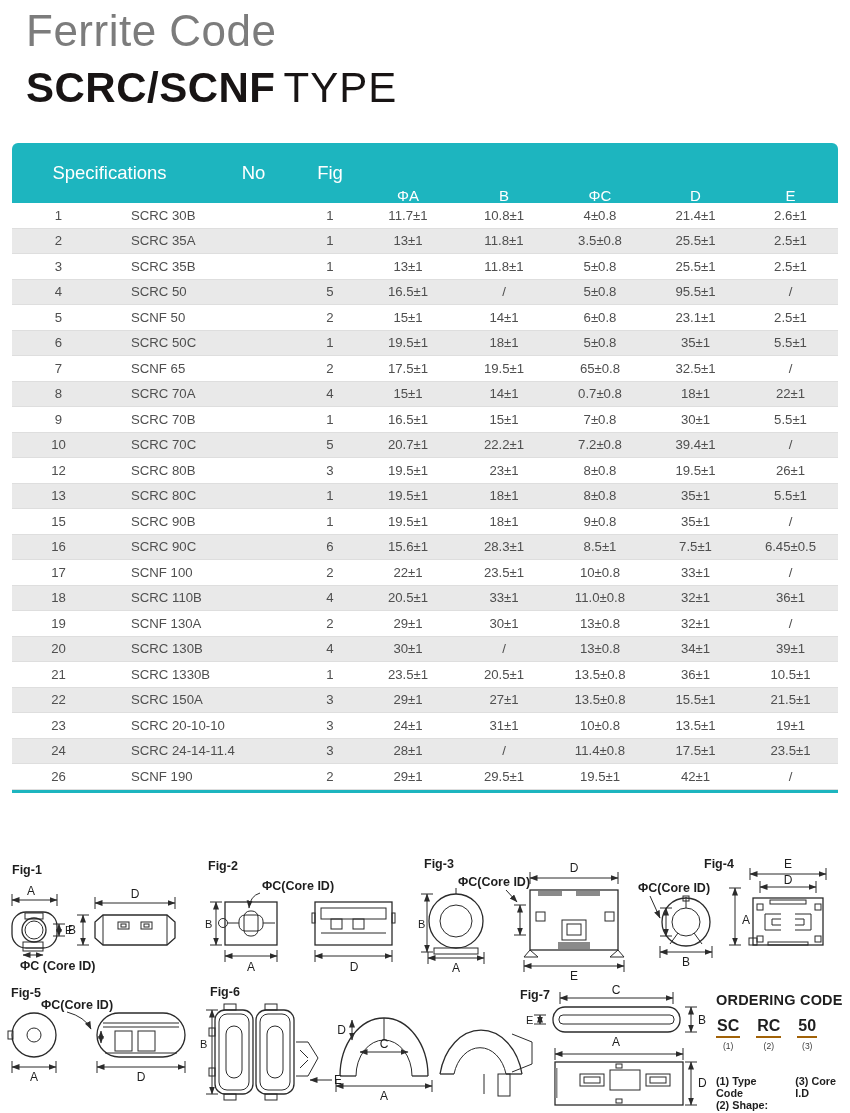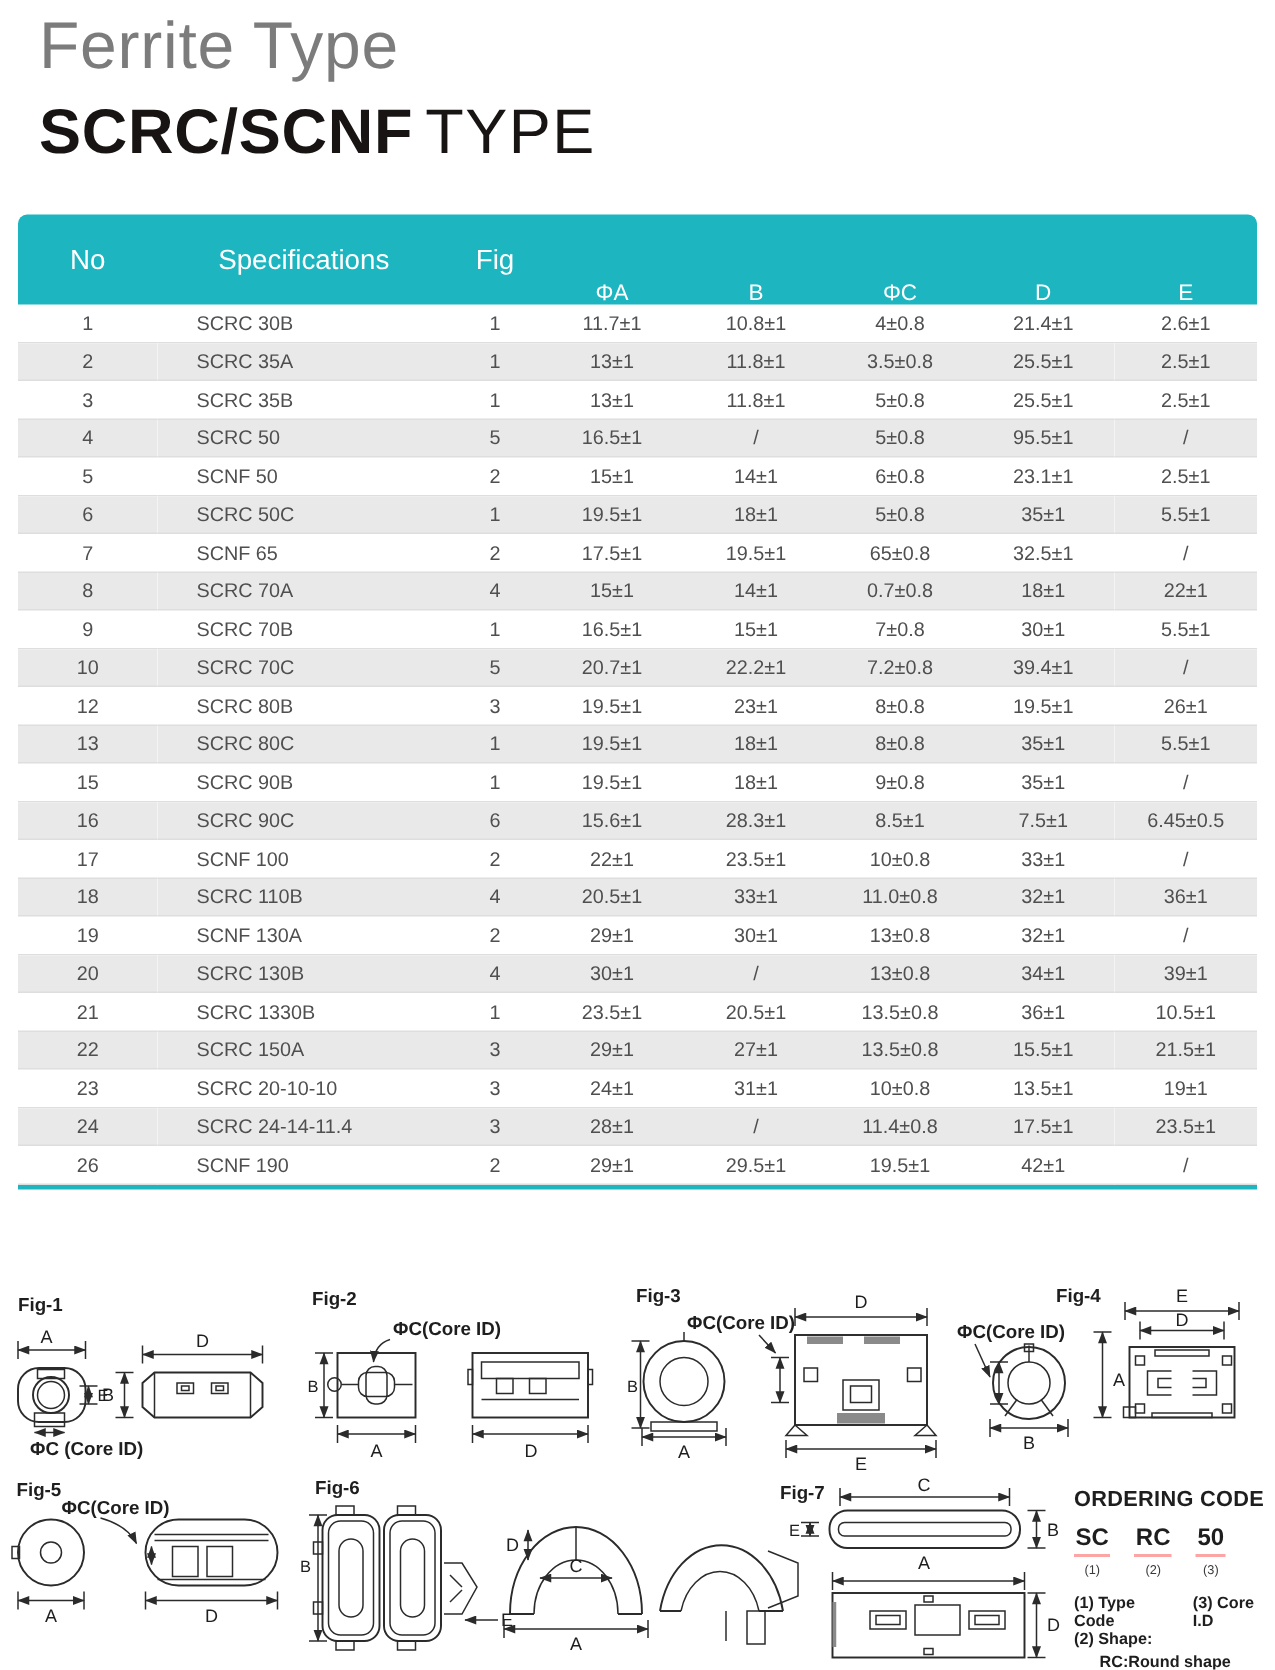--- a/index.html
+++ b/index.html
@@ -46,49 +46,49 @@
   text{font-family:"Liberation Sans",sans-serif;fill:#1e1e1e;font-size:12px;}
   text.fl{font-size:12.5px;font-weight:bold;}
   text.core{font-size:12.5px;font-weight:bold;}
   text.dl{font-size:12px;}
   text.dls{font-size:11px;}
 
   
   .ordering{position:absolute;left:716px;top:992px;width:134px;color:#1e1e1e;}
   .ord-title{font-size:14.5px;font-weight:bold;letter-spacing:.2px;}
   .ord-codes{display:flex;gap:16px;margin-top:9px;}
-  .ord-code .c{font-size:16px;font-weight:bold;border-bottom:2px solid #fca5a5;padding:0 1px 1px 1px;}
+  .ord-code .c{font-size:16px;font-weight:bold;border-bottom:2px solid #a16207;padding:0 1px 1px 1px;}
   .ord-code .n{font-size:8.5px;text-align:center;margin-top:3px;color:#3a3a3a;}
-  .ord-line1{display:flex;gap:12px;margin-top:12px;font-size:10.8px;font-weight:bold;justify-content:flex-end;}
+  .ord-line1{display:flex;gap:12px;margin-top:24px;font-size:10.8px;font-weight:bold;justify-content:flex-end;}
   .ord-line{margin-top:0;font-size:10.8px;font-weight:bold;}
   .ord-sub{margin:3px 0 0 17px;font-size:10.8px;font-weight:bold;}
 </style>
 </head>
 <body>
 
 <svg width="0" height="0" style="position:absolute">
   <defs>
     <marker id="ae" markerWidth="9" markerHeight="7" refX="7.5" refY="3" orient="auto" markerUnits="userSpaceOnUse">
         <path d="M0,0L8,3L0,6Z" fill="#2b2b2b"></path>
       </marker>
     <marker id="as" markerWidth="9" markerHeight="7" refX="0.5" refY="3" orient="auto" markerUnits="userSpaceOnUse">
         <path d="M8,0L0,3L8,6Z" fill="#2b2b2b"></path>
       </marker>
   </defs>
 </svg>
 
-<div class="page-title">Ferrite Type</div>
+<div class="page-title">Ferrite Code</div>
 <div class="page-subtitle">
   <span class="heavy">SCRC/SCNF</span><span class="light">TYPE</span>
 </div>
 
 <div class="spec-table">
   <div class="thead">
+    <div class="h-cell h-spec">Specifications</div>
     <div class="h-cell h-no">No</div>
-    <div class="h-cell h-spec">Specifications</div>
     <div class="h-cell h-fig">Fig</div>
     <div class="h-dims">
       <div class="h-dims-line"></div>
       <div class="h-dims-cols">
         <span>ΦA</span>
         <span>B</span>
         <span>ΦC</span>
         <span>D</span>
         <span>E</span>
       </div>

